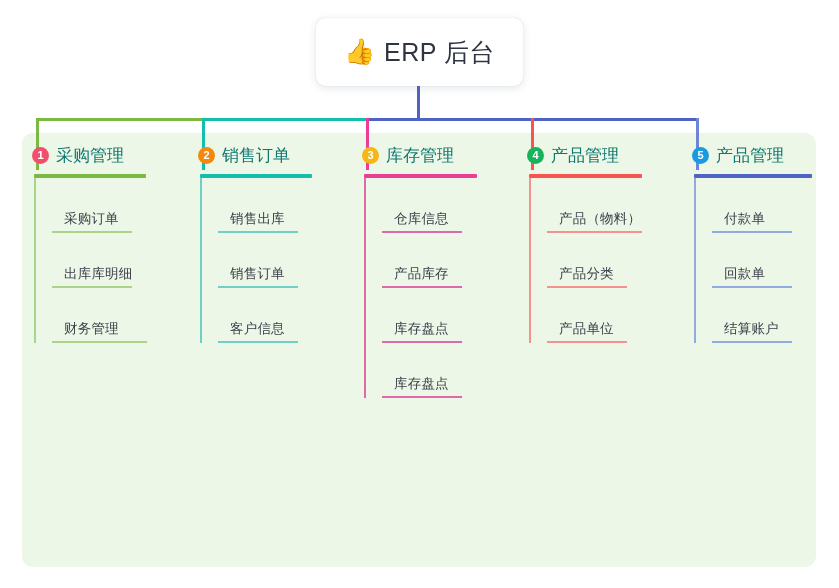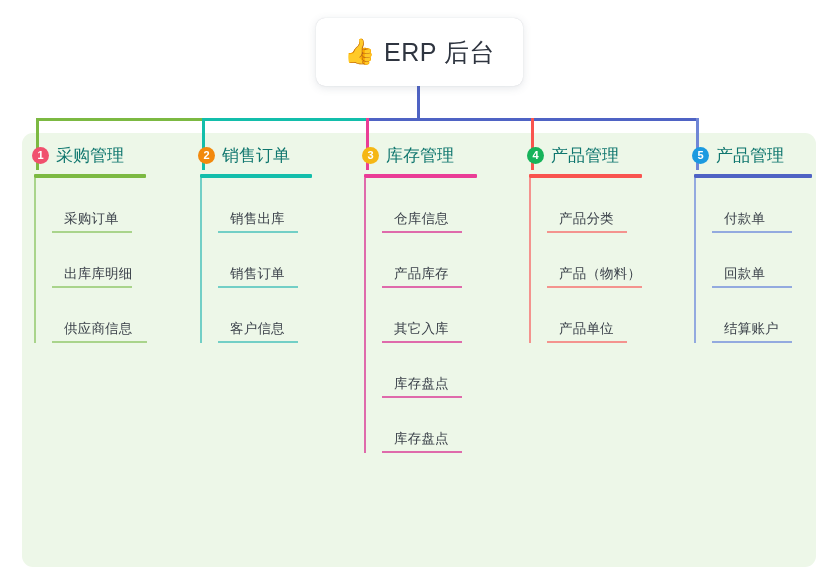--- a/index.html
+++ b/index.html
@@ -175,21 +175,21 @@
           <div class="leaf-spine" style="background: rgb(169, 212, 139);"></div>
           <div class="leaf">
             <span class="leaf-label">采购订单</span>
             <div class="leaf-rule" style="width: 80px; background: rgb(169, 212, 139);"></div>
           </div>
           <div class="leaf">
             <span class="leaf-label">出库库明细</span>
             <div class="leaf-rule" style="width: 80px; background: rgb(169, 212, 139);"></div>
           </div>
           <div class="leaf">
-            <span class="leaf-label">供应商信息</span>
+            <span class="leaf-label">财务管理</span>
             <div class="leaf-rule" style="width: 95px; background: rgb(169, 212, 139);"></div>
           </div>
         </div>
       </div>
       <div class="column" style="left: 188px;">
         <div class="col-header">
           <span class="badge" style="background: rgb(242, 137, 13);">2</span>
           <span class="col-title">销售订单</span>
         </div>
         <div class="col-rule" style="width: 112px; background: rgb(19, 190, 171);"></div>
@@ -219,50 +219,46 @@
           <div class="leaf-spine" style="background: rgb(223, 106, 171);"></div>
           <div class="leaf">
             <span class="leaf-label">仓库信息</span>
             <div class="leaf-rule" style="width: 80px; background: rgb(223, 106, 171);"></div>
           </div>
           <div class="leaf">
             <span class="leaf-label">产品库存</span>
             <div class="leaf-rule" style="width: 80px; background: rgb(223, 106, 171);"></div>
           </div>
           <div class="leaf">
-            <span class="leaf-label">其它入库</span>
-            <div class="leaf-rule" style="width: 80px; background: rgb(223, 106, 171);"></div>
-          </div>
-          <div class="leaf">
             <span class="leaf-label">库存盘点</span>
             <div class="leaf-rule" style="width: 80px; background: rgb(223, 106, 171);"></div>
           </div>
           <div class="leaf">
             <span class="leaf-label">库存盘点</span>
             <div class="leaf-rule" style="width: 80px; background: rgb(223, 106, 171);"></div>
           </div>
         </div>
       </div>
       <div class="column" style="left: 517px;">
         <div class="col-header">
           <span class="badge" style="background: rgb(22, 179, 90);">4</span>
           <span class="col-title">产品管理</span>
         </div>
         <div class="col-rule" style="width: 113px; background: rgb(249, 84, 79);"></div>
         <div class="leaf-wrap">
           <div class="leaf-spine" style="background: rgb(244, 147, 142);"></div>
           <div class="leaf">
+            <span class="leaf-label">产品（物料）</span>
+            <div class="leaf-rule" style="width: 95px; background: rgb(244, 147, 142);"></div>
+          </div>
+          <div class="leaf">
             <span class="leaf-label">产品分类</span>
             <div class="leaf-rule" style="width: 80px; background: rgb(244, 147, 142);"></div>
           </div>
           <div class="leaf">
-            <span class="leaf-label">产品（物料）</span>
-            <div class="leaf-rule" style="width: 95px; background: rgb(244, 147, 142);"></div>
-          </div>
-          <div class="leaf">
             <span class="leaf-label">产品单位</span>
             <div class="leaf-rule" style="width: 80px; background: rgb(244, 147, 142);"></div>
           </div>
         </div>
       </div>
       <div class="column" style="left: 682px;">
         <div class="col-header">
           <span class="badge" style="background: rgb(27, 154, 224);">5</span>
           <span class="col-title">产品管理</span>
         </div>

